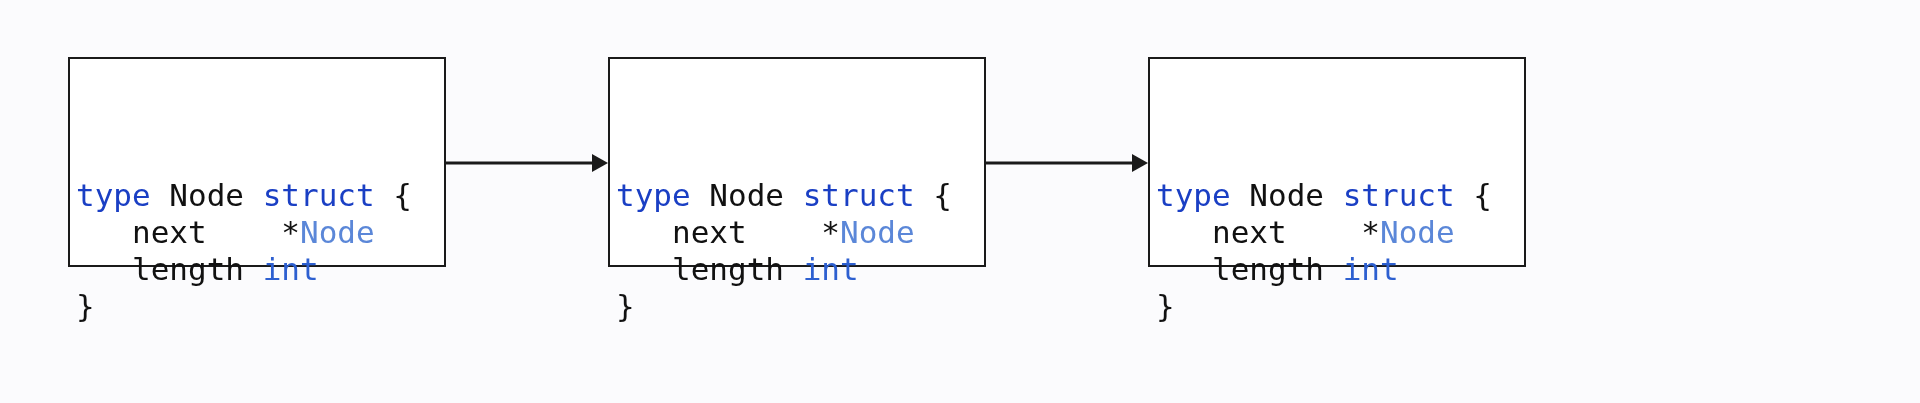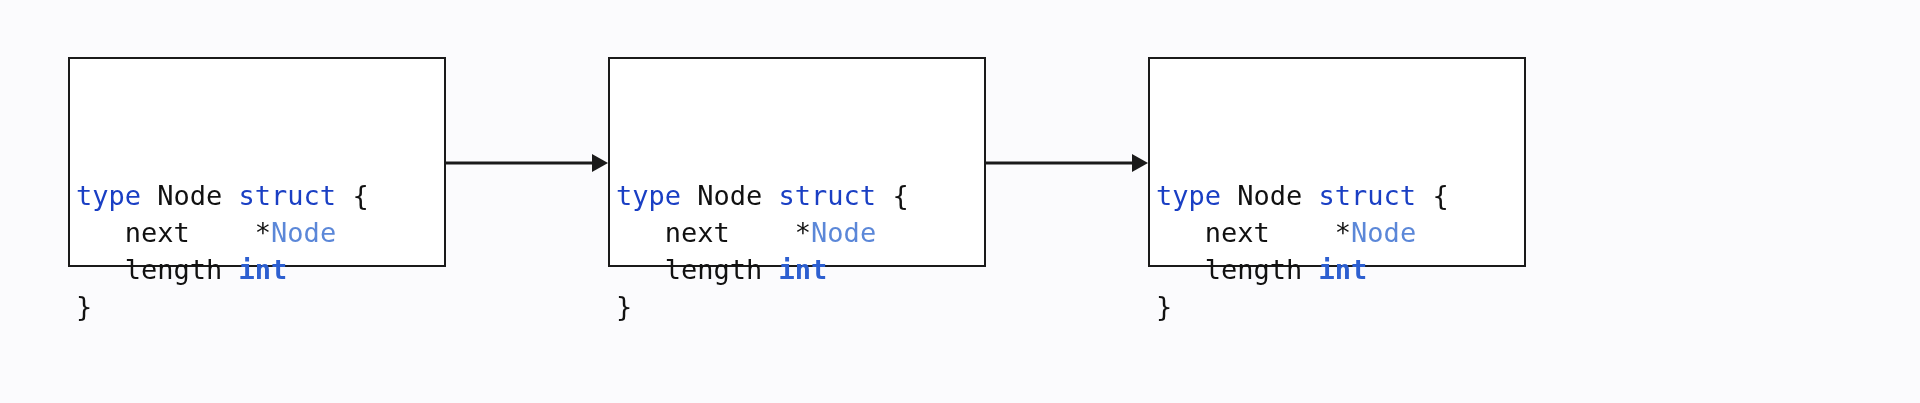--- a/index.html
+++ b/index.html
@@ -35,35 +35,35 @@
 
   .node-box-1 { left: 68px; }
   .node-box-2 { left: 608px; }
   .node-box-3 { left: 1148px; }
 
   .code-block {
     position: absolute;
     left: 6px;
     top: 44px;
     font-family: "DejaVu Sans Mono", "Liberation Mono", monospace;
-    font-size: 27px;
+    font-size: 31px;
     line-height: 37px;
     white-space: pre;
     letter-spacing: 0px;
     color: #111111;
   }
 
   .code-line {
     white-space: pre;
     display: block;
   }
 
   .kw      { color: #1a3fc4; font-weight: 400; }
   .type-ref{ color: #5b87d8; font-weight: 400; }
-  .builtin { color: #2d5fd0; font-weight: 700; }
+  .builtin { color: #2d5fd0; font-weight: 400; }
   .plain   { color: #111111; }
 
   
   .arrow {
     position: absolute;
     top: 148px;
     height: 30px;
   }
   .arrow-1 { left: 446px; width: 162px; }
   .arrow-2 { left: 986px; width: 162px; }

